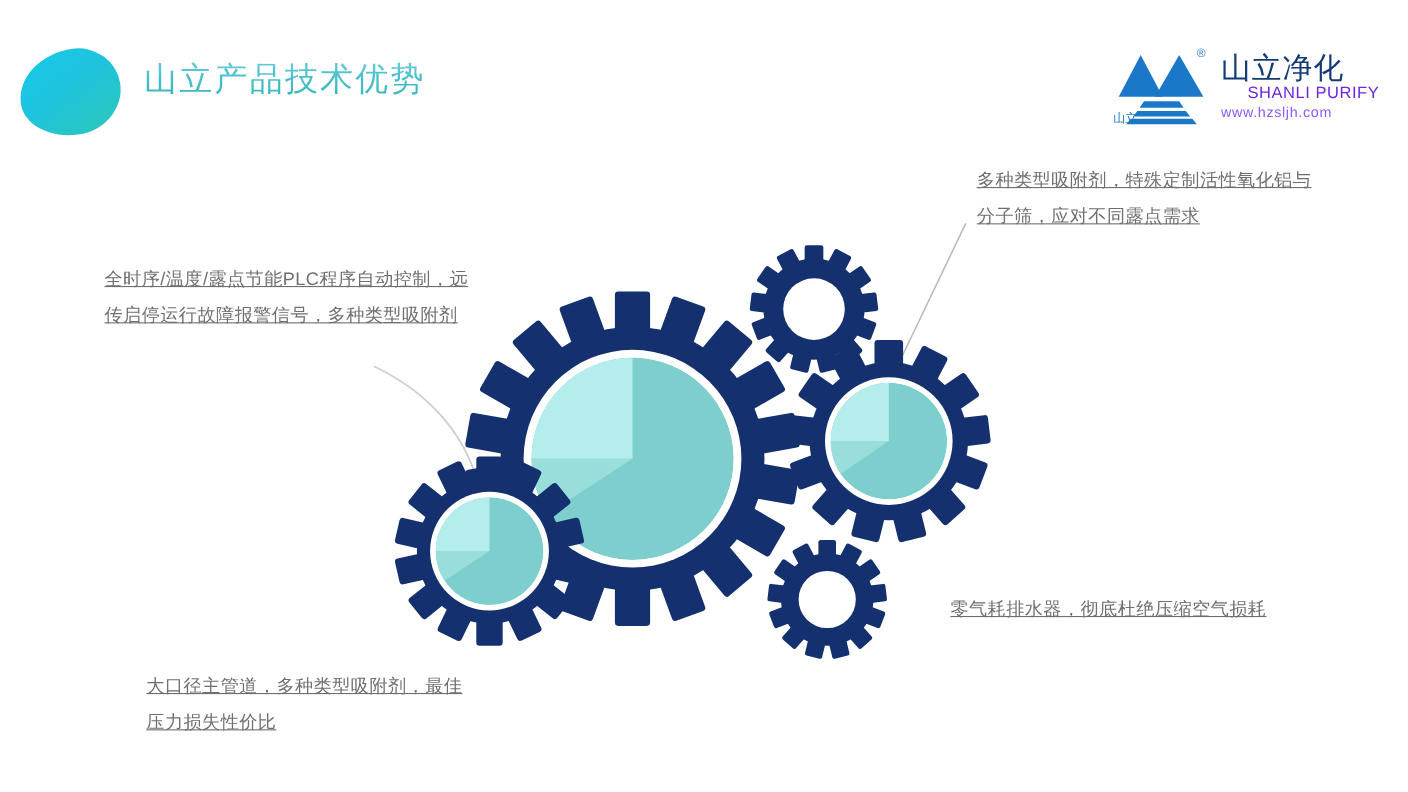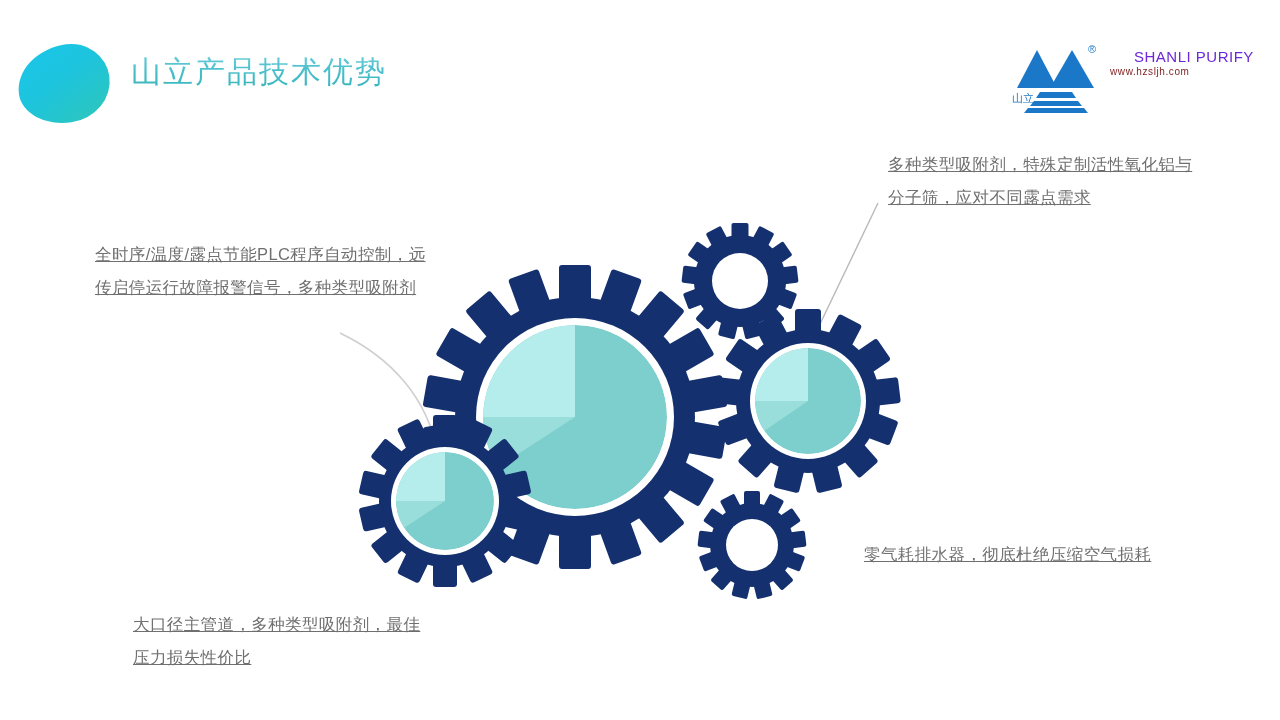--- a/index.html
+++ b/index.html
@@ -61,21 +61,21 @@
     position: absolute;
     left: 78px;
     top: 2px;
     font-size: 11px;
     color: #1b78c8;
     line-height: 1;
   }
   #logo-sub-cn {
     position: absolute;
     left: 2px;
-    bottom: 14px;
+    bottom: 4px;
     font-size: 11px;
     color: #1b78c8;
     letter-spacing: 0px;
     line-height: 1;
     text-align: center;
   }
   #logo-text {
     position: absolute;
     left: 100px;
     top: 6px;
@@ -90,22 +90,22 @@
   }
   #logo-en {
     font-size: 15px;
     color: #6d28d9;
     letter-spacing: 0.5px;
     line-height: 1.2;
     white-space: nowrap;
     margin-left: 24px;
   }
   #logo-url {
-    font-size: 10px;
-    color: #7f1d1d;
+    font-size: 13px;
+    color: #8b5cf6;
     letter-spacing: 0.6px;
     line-height: 1.2;
     white-space: nowrap;
   }
 
   
   #gears {
     position: absolute;
     left: 340px;
     top: 185px;
@@ -137,20 +137,21 @@
   <svg id="logo-mark" viewBox="0 0 92 72">
     <polygon points="27,8 47,46 7,46" fill="#1b78c8"></polygon>
     <polygon points="62,8 84,46 40,46" fill="#1b78c8"></polygon>
     <polygon points="30,50 62,50 66,56 26,56" fill="#1b78c8"></polygon>
     <polygon points="24,59 68,59 72,64 20,64" fill="#1b78c8"></polygon>
     <polygon points="18,66 74,66 78,71 14,71" fill="#1b78c8"></polygon>
   </svg>
   <span id="logo-reg">®</span>
   <span id="logo-sub-cn">山立</span>
   <div id="logo-text">
+    <div id="logo-cn">山立净化</div>
     <div id="logo-en">SHANLI PURIFY</div>
     <div id="logo-url">www.hzsljh.com</div>
   </div>
 </div>
 
 <svg id="gears" viewBox="0 0 600 420">
   <defs>
 
     <clipPath id="clipMain">
         <circle cx="235" cy="232" r="92"></circle>

